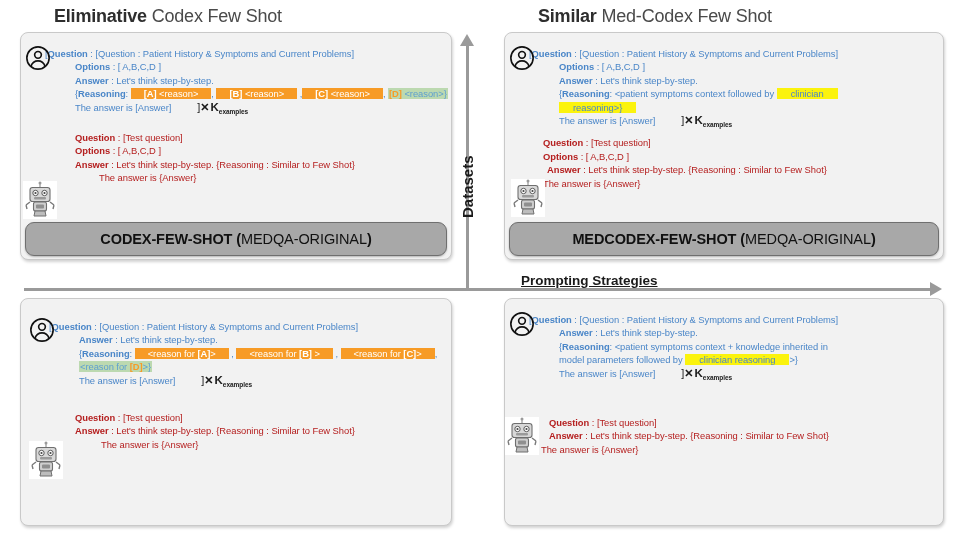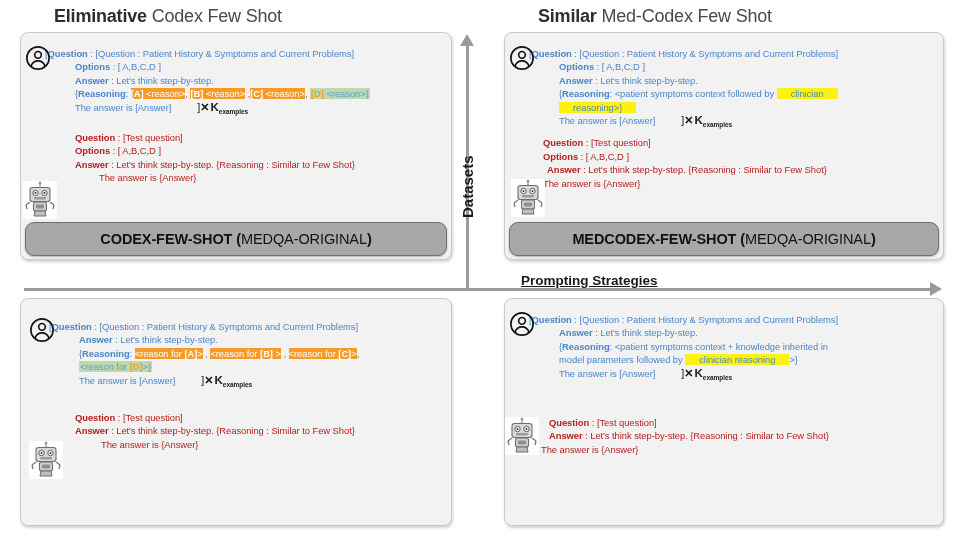--- a/index.html
+++ b/index.html
@@ -61,21 +61,21 @@
   
   .ptext {
     font-size: 9.4px;
     line-height: 13.4px;
     white-space: nowrap;
     letter-spacing: -0.05px;
   }
   .blue  { color: #4a86c8; }
   .red   { color: #b52020; }
   .lbl   { font-weight: bold; }
-  .hl-orange { background: #f79b26; color: #ffffff; padding: 0 0; }
+  .hl-orange { background: #f79b26; color: #ffffff; padding: 0 13px; }
   .hl-orange .k { color: #ffffff; font-weight: bold; }
   .hl-green  { background: #bcd9b0; color: #5d9fd0; padding: 0 1px; }
   .hl-green .k { color: #f79b26; font-weight: bold; }
   .hl-yellow { background: #fbf30d; color: #4a86c8; padding: 0 14px; }
   .ind1 { padding-left: 44px; }
   .ind0 { padding-left: 14px; }
 
   
   .kexp {
     display: inline-block;

